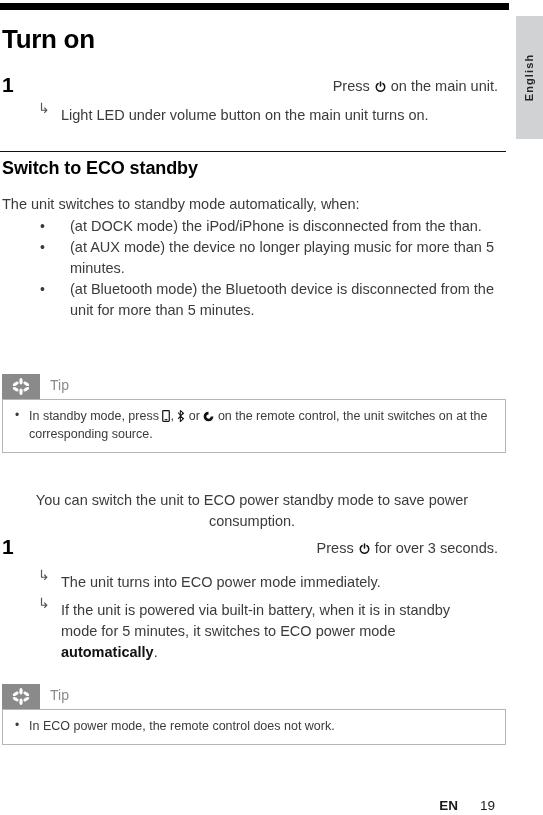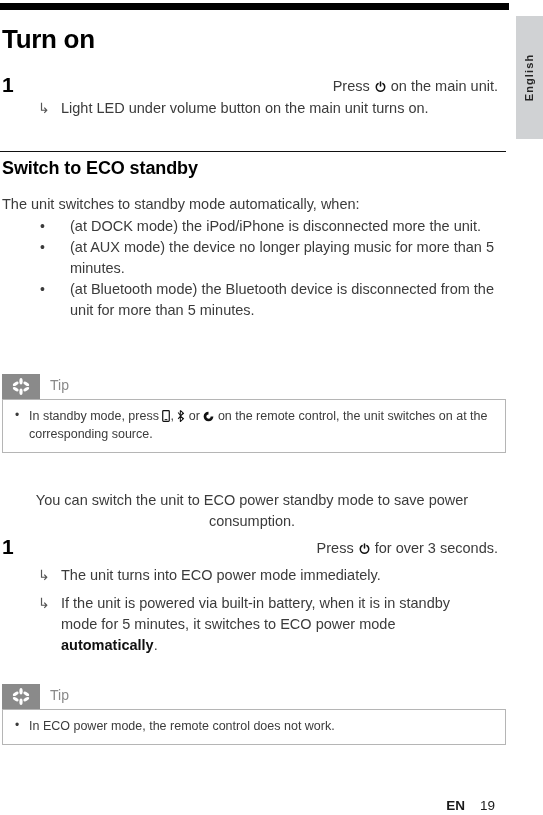--- a/index.html
+++ b/index.html
@@ -125,20 +125,21 @@
   .arrow-glyph {
     position: absolute;
     left: 0;
     top: 0;
     font-size: 14px;
     color: #555;
   }
   .arrow-text {
     display: block;
     margin-left: 23px;
+    margin-top: 7px;
   }
 
   
   .para {
     position: absolute;
     left: 2px;
     font-size: 14.5px;
     line-height: 21px;
     color: #3b3b3b;
   }
@@ -225,21 +226,21 @@
   .bold { font-weight: 700; color: #111; }
 
   
   .footer {
     position: absolute;
     bottom: 14px;
     right: 14px;
     font-size: 13.5px;
     color: #1a1a1a;
   }
-  .footer .en { font-weight: 700; margin-right: 15px; }
+  .footer .en { font-weight: 700; margin-right: 22px; }
   .footer .pg { font-weight: 400; }
 </style>
 </head>
 <body>
 
 <div class="top-bar"></div>
 
 <div class="lang-tab">
   <div class="lang-tab-label">English</div>
 </div>
@@ -262,21 +263,21 @@
 
   <hr class="rule" style="top:139px;">
 
   <div class="h2" style="top:146px;">Switch to ECO standby</div>
 
   <div class="para" style="top:182px; width:500px;">The unit switches to standby mode automatically, when:</div>
 
   <div class="bullets" style="top:204px; width:500px;">
     <div class="bullet-row">
       <span class="bullet-dot">•</span>
-      <span>(at DOCK mode) the iPod/iPhone is disconnected more the unit.</span>
+      <span>(at DOCK mode) the iPod/iPhone is disconnected from the than.</span>
     </div>
     <div class="bullet-row">
       <span class="bullet-dot">•</span>
       <span>(at AUX mode) the device no longer playing music for more than 5 minutes.</span>
     </div>
     <div class="bullet-row">
       <span class="bullet-dot">•</span>
       <span>(at Bluetooth mode) the Bluetooth device is disconnected from the unit for more than 5 minutes.</span>
     </div>
   </div>

